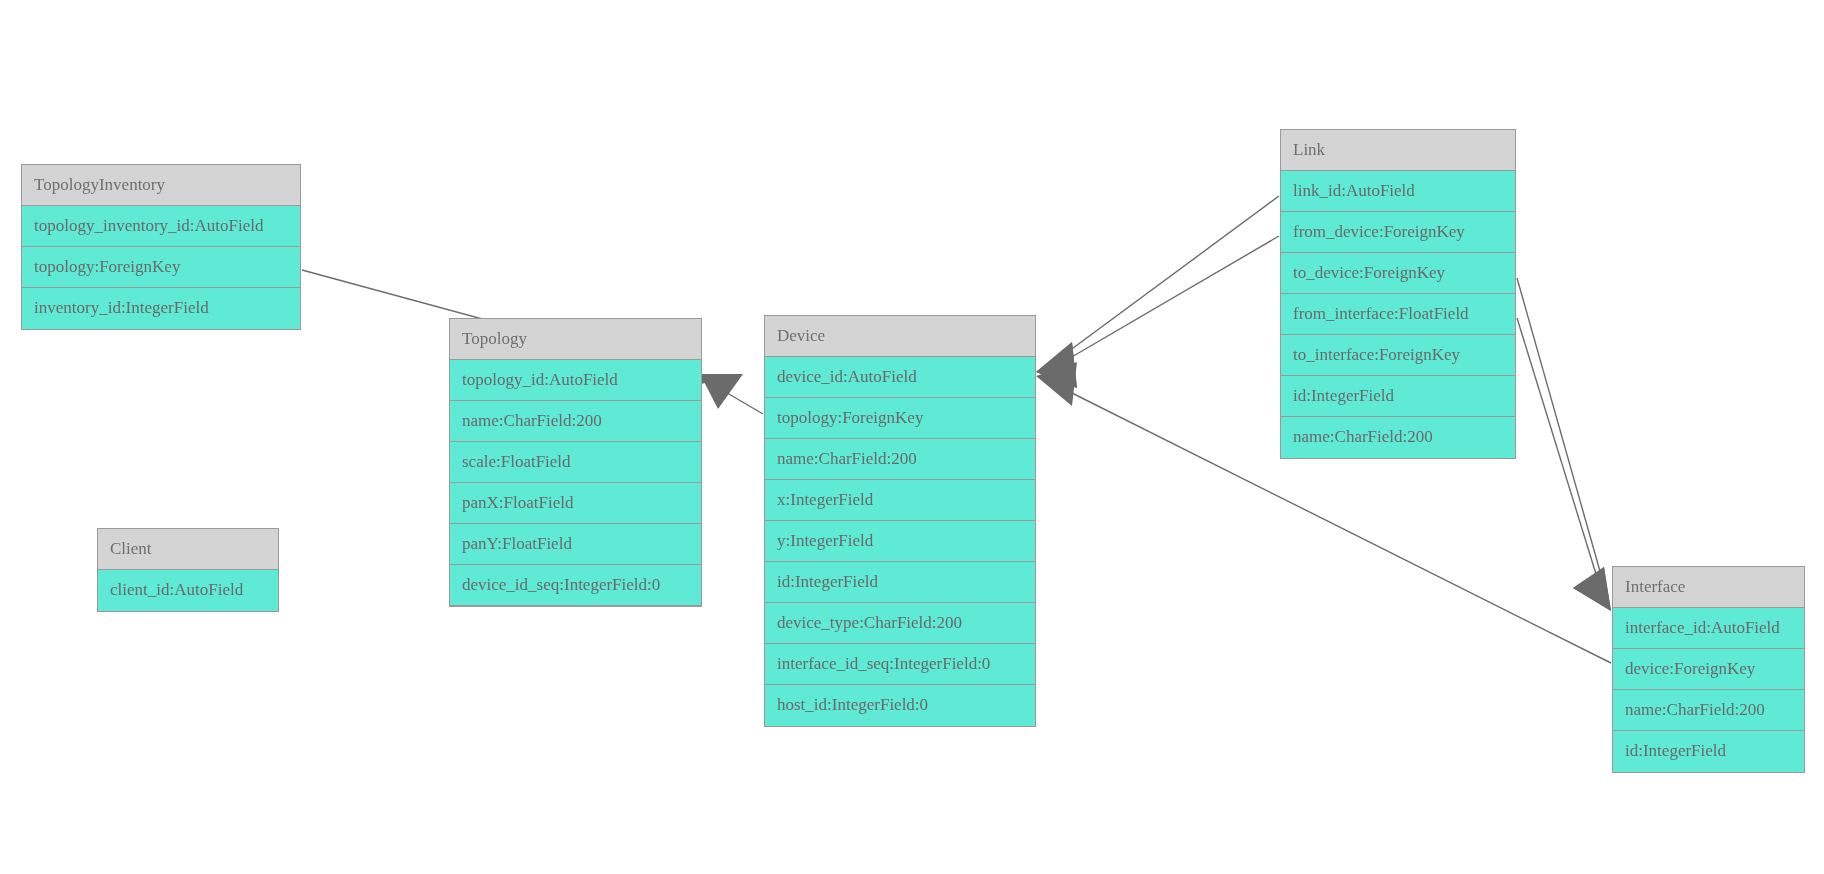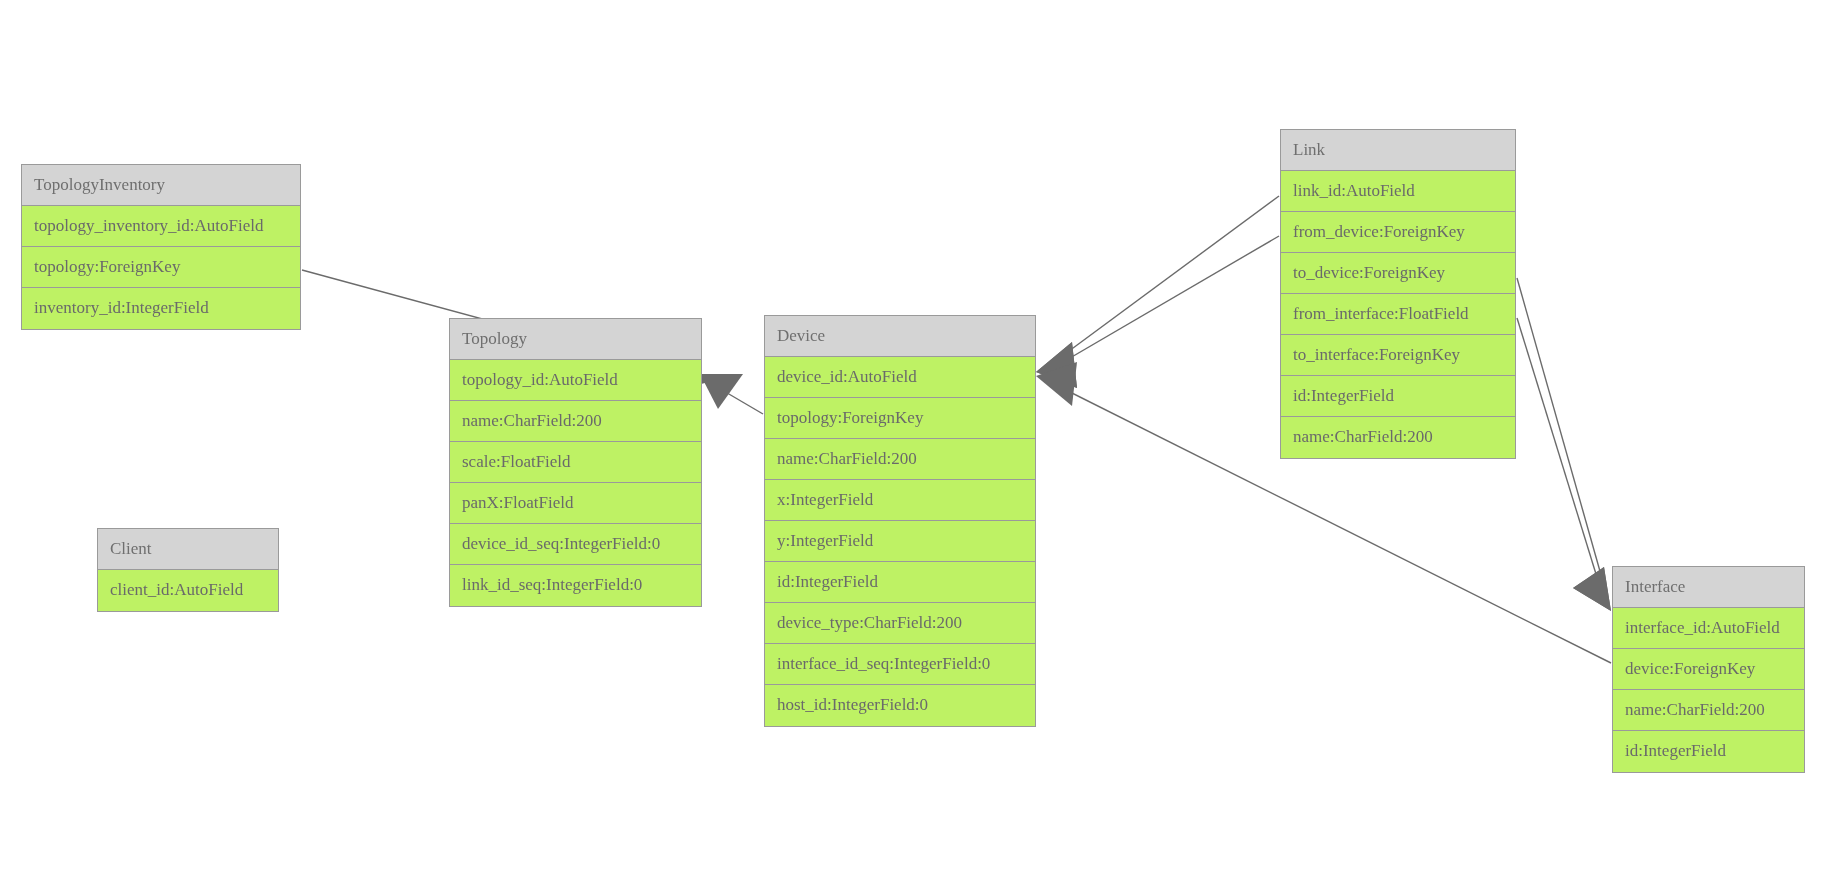--- a/index.html
+++ b/index.html
@@ -50,21 +50,21 @@
   .entity-field {
     box-sizing: border-box;
     border-bottom: 1px solid #9a9a9a;
     color: #6a6a6a;
     font-size: 17px;
     line-height: 40px;
     height: 41px;
     padding: 0 10px 0 12px;
     white-space: nowrap;
     overflow: hidden;
-    background: #bef264;
+    background: #5eead4;
   }
   .entity-field.last {
     border-bottom: none;
   }
 </style>
 </head>
 <body>
 
 <div id="canvas">
 
@@ -117,22 +117,22 @@
     <div class="entity-header">Client</div>
     <div class="entity-field last">client_id:AutoField</div>
   </div>
 
   <div class="entity" style="left:449px; top:318px; width:253px;">
     <div class="entity-header">Topology</div>
     <div class="entity-field">topology_id:AutoField</div>
     <div class="entity-field">name:CharField:200</div>
     <div class="entity-field">scale:FloatField</div>
     <div class="entity-field">panX:FloatField</div>
+    <div class="entity-field">panY:FloatField</div>
     <div class="entity-field">device_id_seq:IntegerField:0</div>
-    <div class="entity-field last">link_id_seq:IntegerField:0</div>
   </div>
 
   <div class="entity" style="left:764px; top:315px; width:272px;">
     <div class="entity-header">Device</div>
     <div class="entity-field">device_id:AutoField</div>
     <div class="entity-field">topology:ForeignKey</div>
     <div class="entity-field">name:CharField:200</div>
     <div class="entity-field">x:IntegerField</div>
     <div class="entity-field">y:IntegerField</div>
     <div class="entity-field">id:IntegerField</div>

